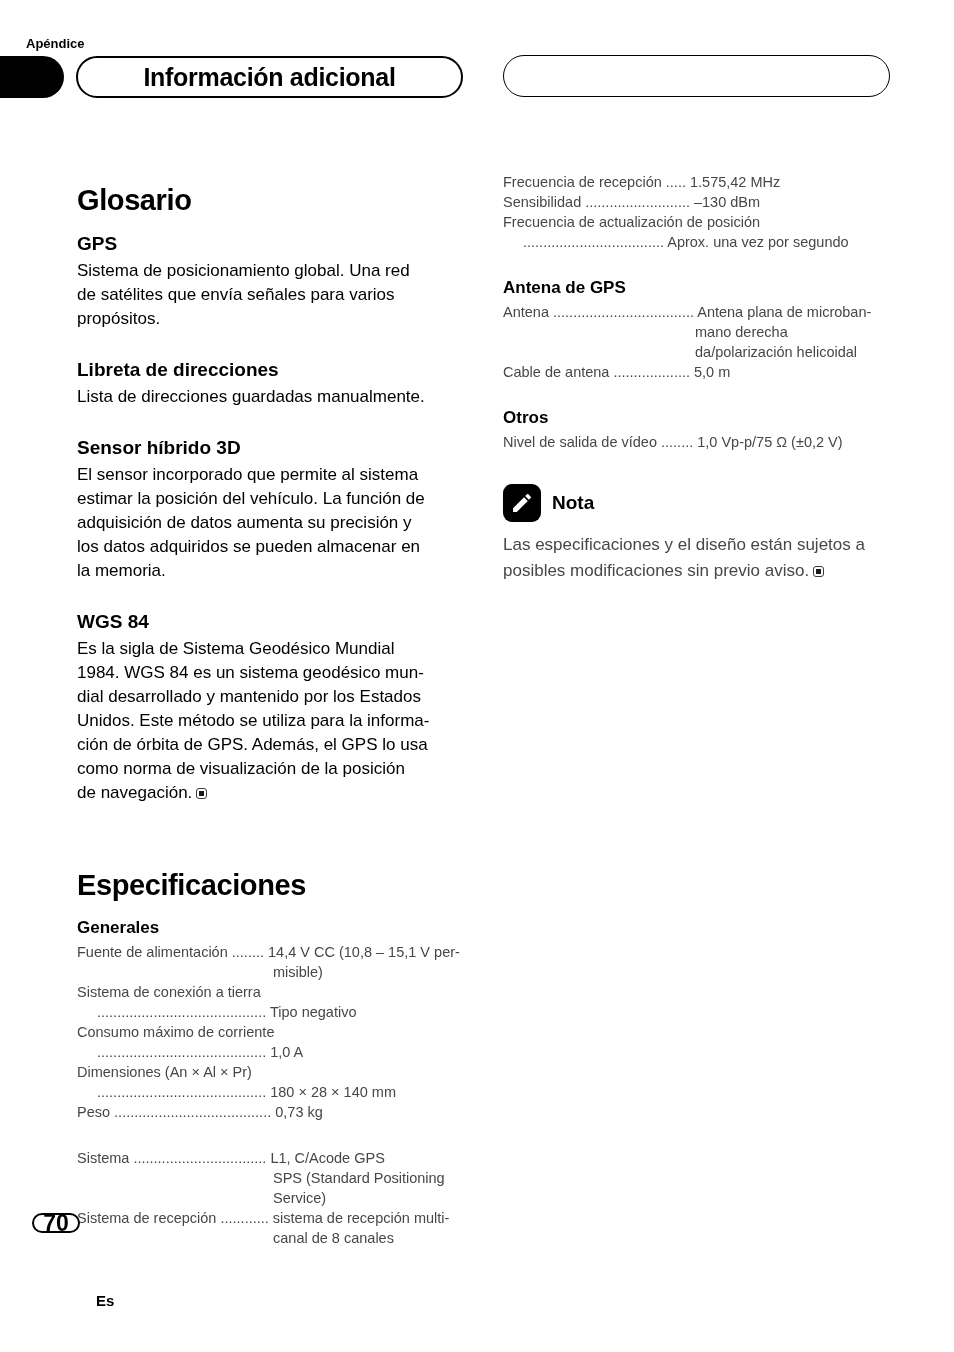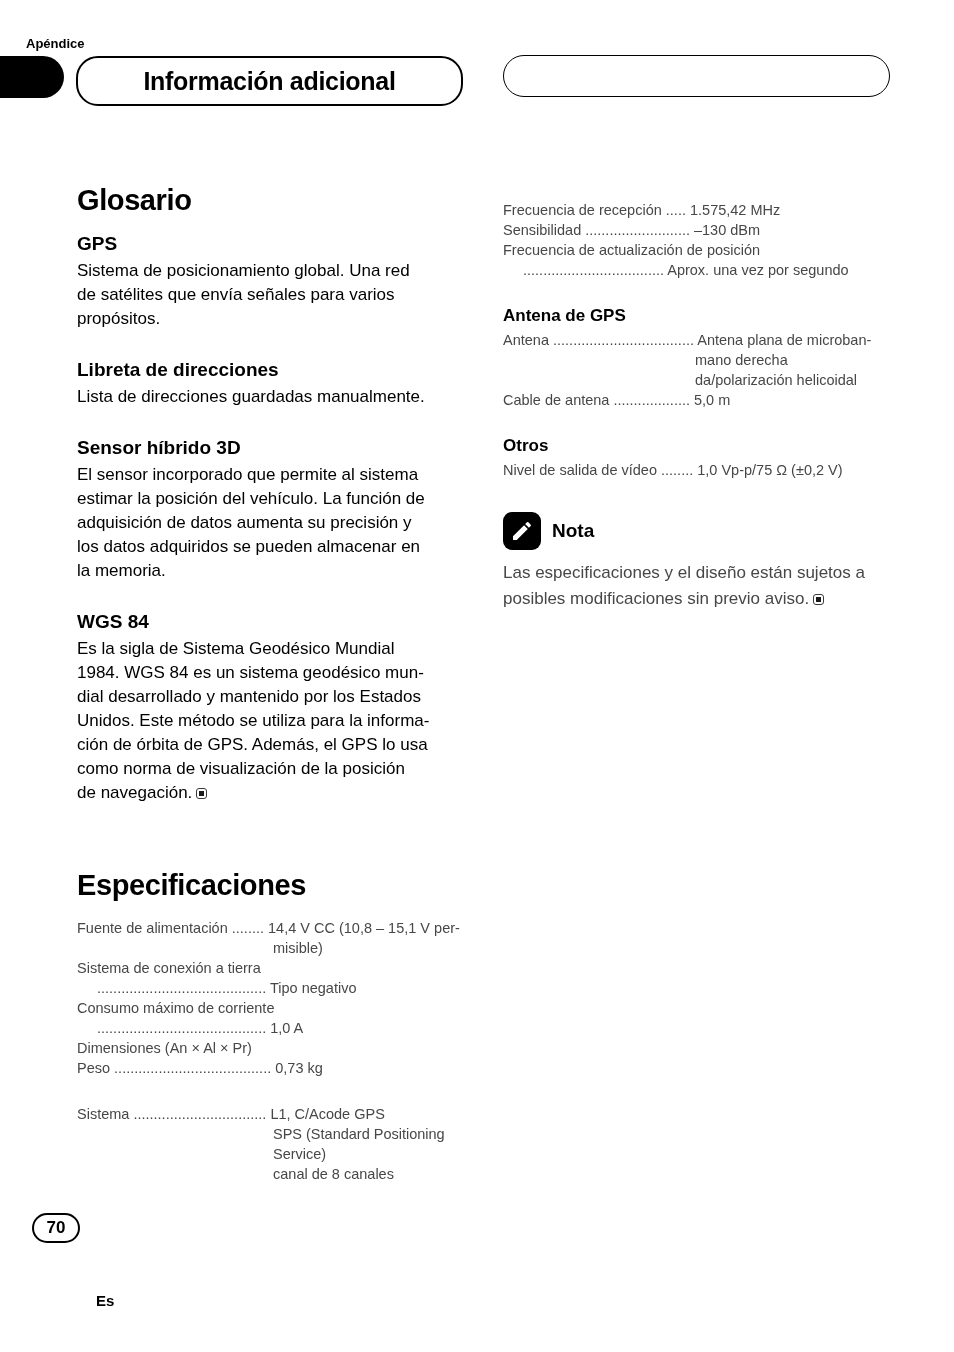--- a/index.html
+++ b/index.html
@@ -5,29 +5,29 @@
   html,body{margin:0;padding:0;}
   body{
     width:954px;height:1352px;background:#fff;position:relative;
     font-family:"Liberation Sans","DejaVu Sans",sans-serif;color:#000;
     overflow:hidden;
   }
   
   .eyebrow{position:absolute;left:26px;top:36px;font-size:13px;font-weight:bold;}
   .tab-black{position:absolute;left:0;top:56px;width:64px;height:42px;background:#000;
     border-radius:0 21px 21px 0;}
-  .pill-title{position:absolute;left:76px;top:56px;width:387px;height:50px;
+  .pill-title{position:absolute;left:76px;top:56px;width:387px;height:42px;
     border:2px solid #000;border-radius:22px;box-sizing:border-box;
     display:flex;align-items:center;justify-content:center;
     font-size:25px;font-weight:bold;letter-spacing:-0.3px;background:#fff;}
   .pill-empty{position:absolute;left:503px;top:55px;width:387px;height:42px;
     border:1.5px solid #000;border-radius:22px;box-sizing:border-box;background:#fff;}
   
   .col-left{position:absolute;left:77px;top:184px;width:398px;}
-  .col-right{position:absolute;left:503px;top:200px;width:400px;}
+  .col-right{position:absolute;left:503px;top:172px;width:400px;}
   .section-title{font-size:29px;font-weight:bold;margin:0 0 16px 0;letter-spacing:-0.4px;}
   
   .gloss-entry{margin:0 0 28px 0;}
   .gloss-term{font-size:19px;font-weight:bold;margin:0 0 4px 0;}
   .gloss-def{font-size:17px;line-height:24px;color:#000000;margin:0;}
   .gloss-def .deftext{white-space:pre-line;}
   
   .spec-block{margin:64px 0 0 0;}
   .spec-section{margin:0 0 26px 0;}
   .spec-heading{font-size:17px;font-weight:bold;margin:0 0 4px 0;}
@@ -43,23 +43,23 @@
     display:flex;align-items:center;justify-content:center;}
   .note-icon svg{width:24px;height:24px;}
   .note-label{font-size:19px;font-weight:bold;}
   .note-text{font-size:17px;line-height:26px;color:#474747;margin:0;}
   .note-text .deftext{white-space:pre-line;}
   
   .end-marker{display:inline-block;width:11px;height:11px;border:1.5px solid #3c3c3c;
     border-radius:3px;position:relative;margin-left:4px;vertical-align:-1px;box-sizing:border-box;}
   .end-marker::after{content:"";position:absolute;left:2px;top:2px;right:2px;bottom:2px;background:#1a1a1a;}
   
-  .page-badge{position:absolute;left:32px;top:1213px;width:48px;height:30px;
+  .page-badge{position:absolute;left:32px;top:1213px;width:48px;height:20px;
     border:2px solid #000;border-radius:16px;box-sizing:border-box;
-    display:flex;align-items:center;justify-content:center;font-size:17px;font-weight:bold;}
+    display:flex;align-items:center;justify-content:center;font-size:23px;font-weight:bold;}
   .lang{position:absolute;left:96px;top:1292px;font-size:15px;font-weight:bold;}
 </style>
 </head>
 <body>
 
 <div class="eyebrow">Apéndice</div>
 <div class="tab-black"></div>
 <div class="pill-title">
   <span>Información adicional</span>
 </div>
@@ -98,37 +98,40 @@
 Unidos. Este método se utiliza para la informa-
 ción de órbita de GPS. Además, el GPS lo usa
 como norma de visualización de la posición
 de navegación.</span><span class="end-marker"></span></p>
   </div>
 
   <div class="spec-block">
     <h1 class="section-title">Especificaciones</h1>
 
     <div class="spec-section">
+      <h3 class="spec-heading">Generales</h3>
       <div class="spec-lines">
           <div class="spec-line indent-0">Fuente de alimentación ........ 14,4 V CC (10,8 – 15,1 V per-</div>
           <div class="spec-line indent-2">misible)</div>
           <div class="spec-line indent-0">Sistema de conexión a tierra</div>
           <div class="spec-line indent-1">.......................................... Tipo negativo</div>
           <div class="spec-line indent-0">Consumo máximo de corriente</div>
           <div class="spec-line indent-1">.......................................... 1,0 A</div>
           <div class="spec-line indent-0">Dimensiones (An × Al × Pr)</div>
+          <div class="spec-line indent-1">.......................................... 180 × 28 × 140 mm</div>
           <div class="spec-line indent-0">Peso ....................................... 0,73 kg</div>
         </div>
     </div>
 
     <div class="spec-section">
       <div class="spec-lines">
           <div class="spec-line indent-0">Sistema ................................. L1, C/Acode GPS</div>
           <div class="spec-line indent-2">SPS (Standard Positioning</div>
           <div class="spec-line indent-2">Service)</div>
+          <div class="spec-line indent-0">Sistema de recepción ............ sistema de recepción multi-</div>
           <div class="spec-line indent-2">canal de 8 canales</div>
         </div>
     </div>
   </div>
 </div>
 
 <div class="col-right">
 
   <div class="spec-section">
     <div class="spec-lines">

